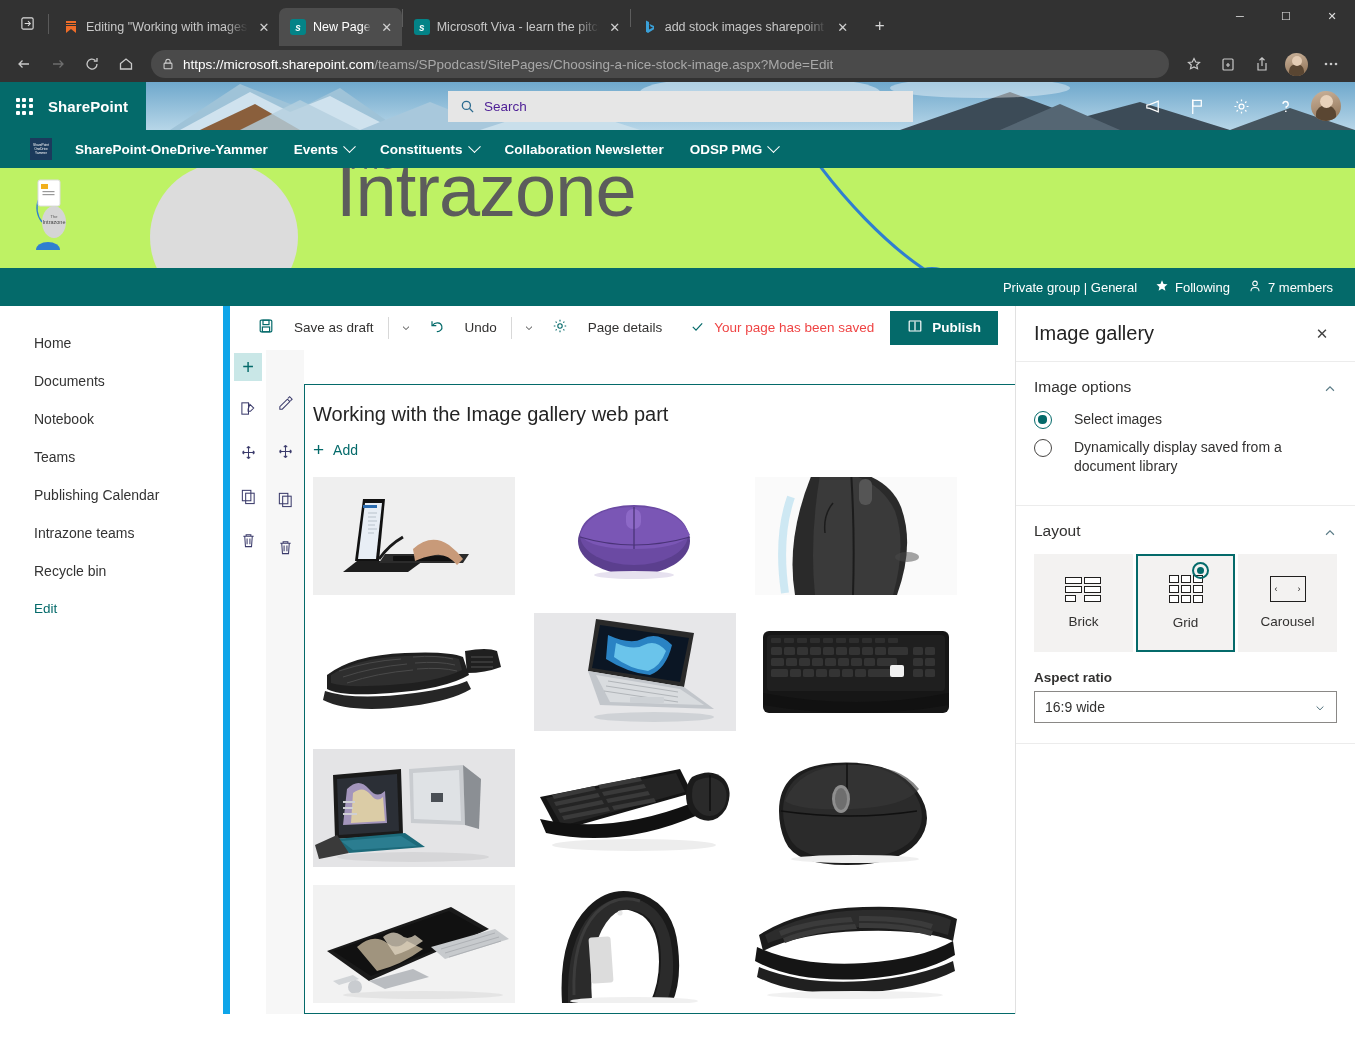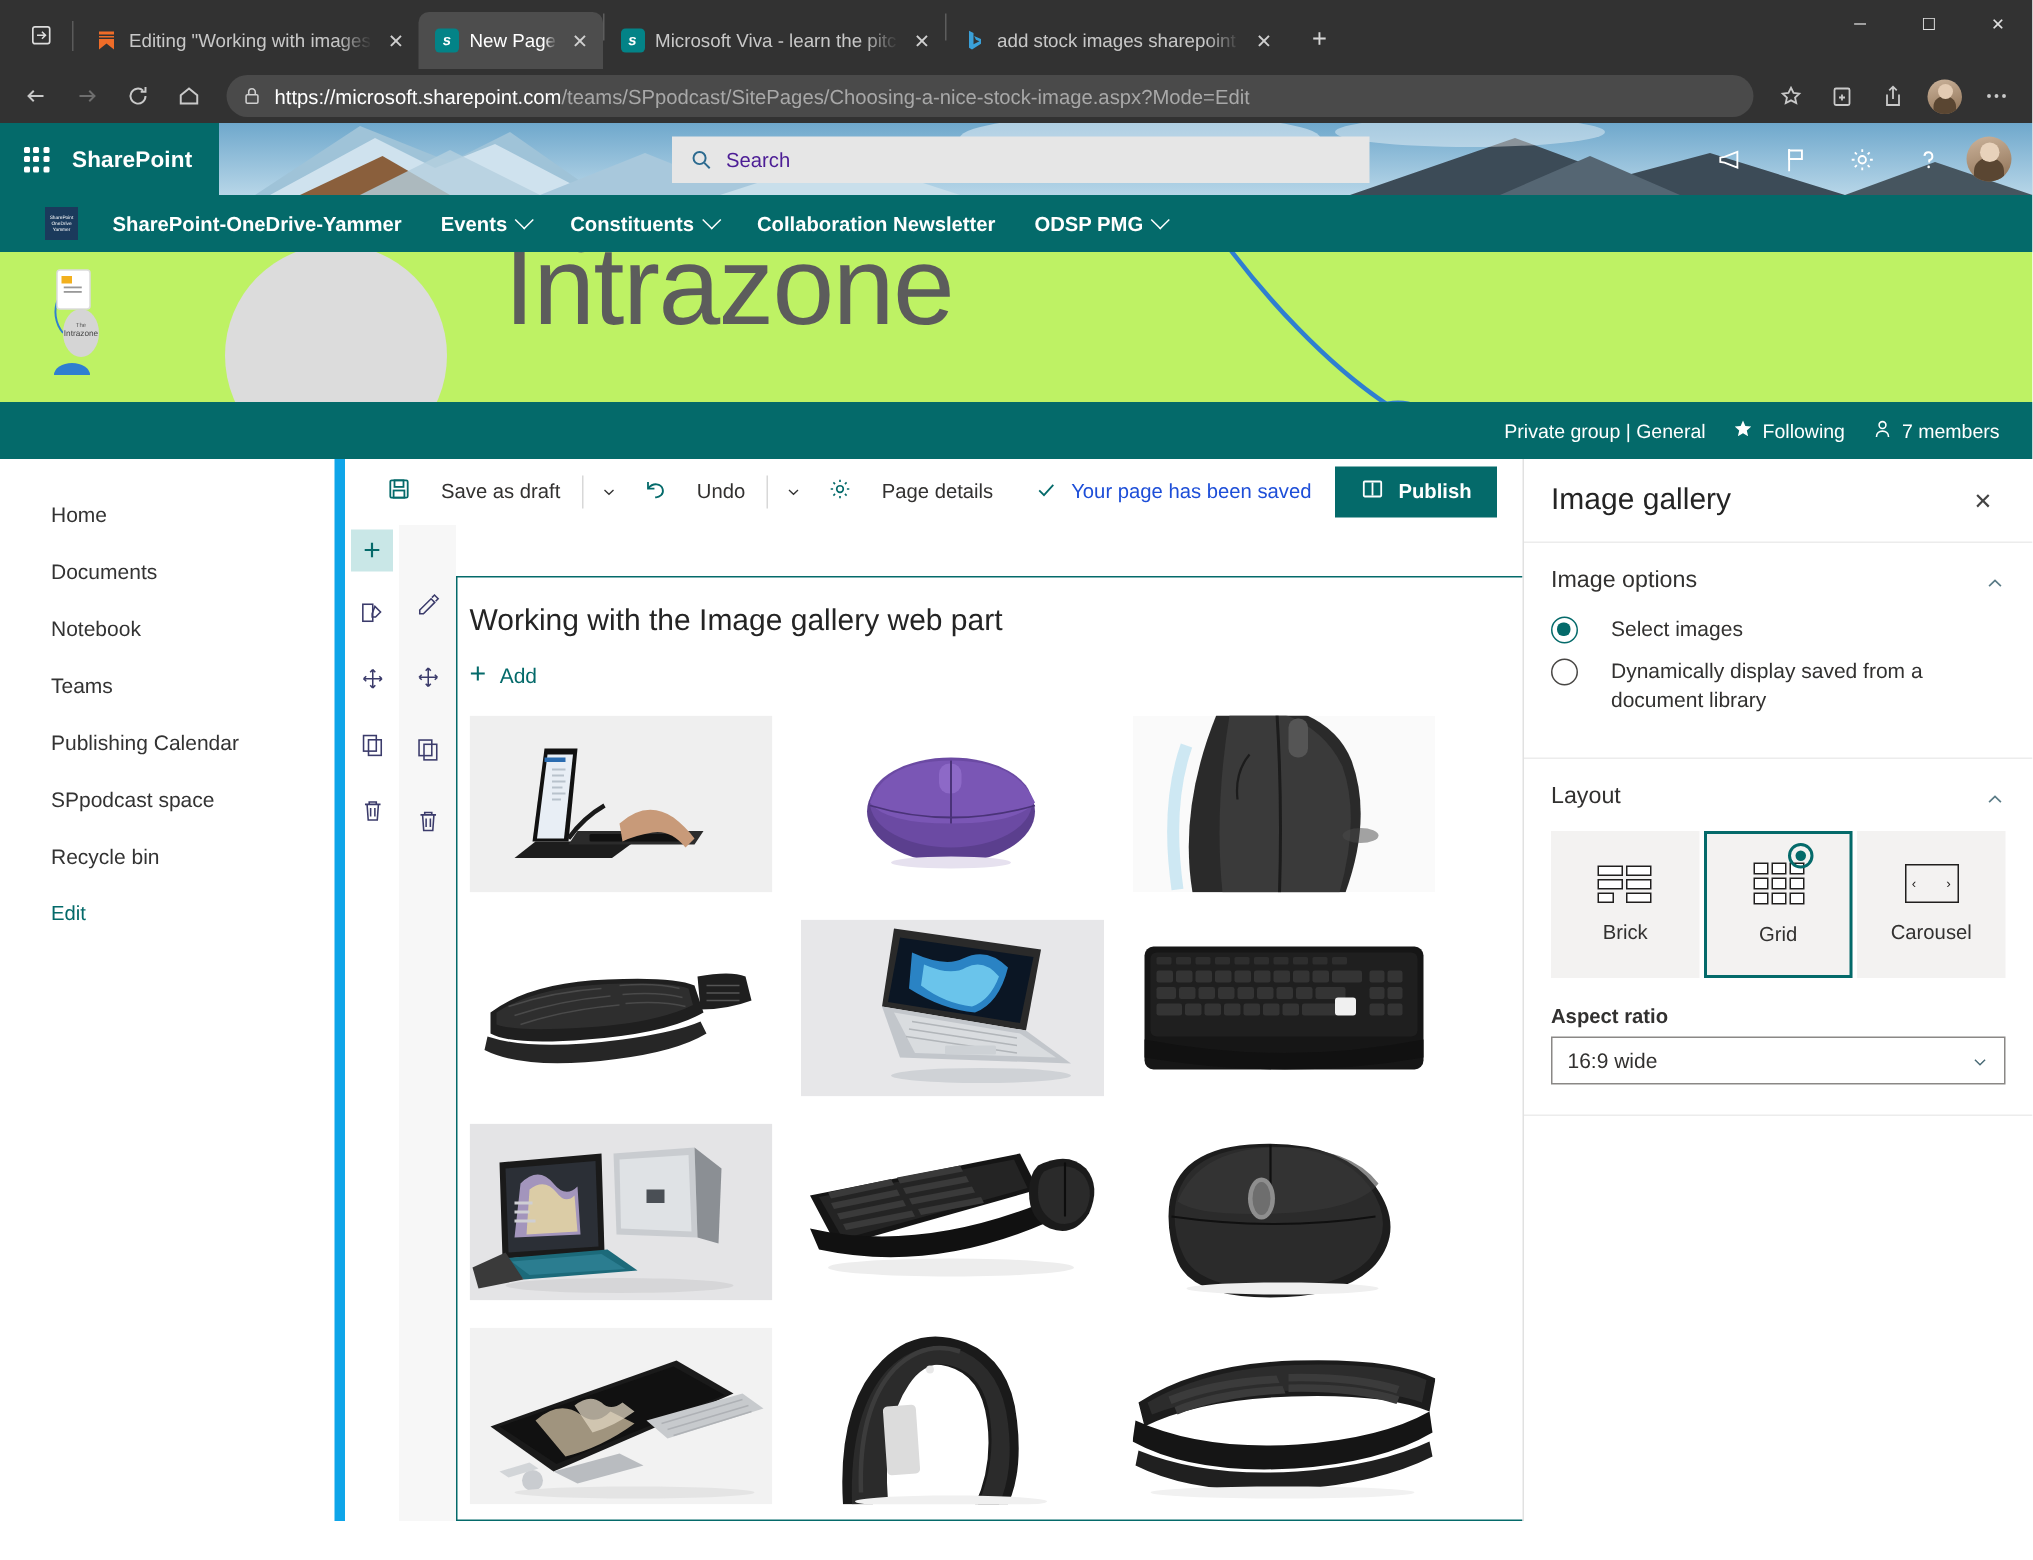--- a/index.html
+++ b/index.html
@@ -104,21 +104,21 @@
   .left-nav-item { padding:11px 0 11px 34px; font-size:14px; color:#333; }
   .left-nav-item.edit { color:#046a6a; font-size:13.5px; }
 
   
   .canvas-col { flex:1; display:flex; flex-direction:column; min-width:0; background:#fff; position:relative; }
   .cmdbar { height:44px; display:flex; align-items:center; gap:0; padding-left:18px; border-bottom:1px solid #fff; }
   .cmd-btn { display:flex; align-items:center; gap:20px; height:32px; padding:0 10px; font-size:13.5px; color:#323130; }
   .cmd-btn svg { width:16px; height:16px; }
   .cmd-caret { width:26px; height:32px; display:flex; align-items:center; justify-content:center; }
   .cmd-vdiv { width:1px; height:22px; background:#d8d8d8; margin:0 4px; }
-  .cmd-status { display:flex; align-items:center; gap:9px; font-size:13.5px; color:#1d4ed8; margin-left:18px; }
+  .cmd-status { display:flex; align-items:center; gap:9px; font-size:13.5px; color:#ef4444; margin-left:18px; }
   .cmd-publish {
     background:#046a6a; color:#fff; height:34px; display:flex; align-items:center;
     gap:9px; padding:0 17px; font-size:13.5px; font-weight:600; margin-left:16px;
   }
   .cmd-expand { width:40px; height:34px; display:flex; align-items:center; justify-content:center; color:#046a6a; margin-left:4px; }
 
   
   .canvas-wrap { flex:1; display:flex; position:relative; overflow:hidden; }
   .section-rail { width:36px; flex:0 0 36px; padding-top:3px; display:flex; flex-direction:column; align-items:center; }
   .rail-add { width:28px; height:28px; background:#c9e7e7; display:flex; align-items:center; justify-content:center; color:#046a6a; font-size:20px; font-weight:300; margin-bottom:12px; }
@@ -437,21 +437,21 @@
 </div>
 
 <div class="body-area">
 
   <div class="left-nav">
     <div class="left-nav-item">Home</div>
     <div class="left-nav-item">Documents</div>
     <div class="left-nav-item">Notebook</div>
     <div class="left-nav-item">Teams</div>
     <div class="left-nav-item">Publishing Calendar</div>
-    <div class="left-nav-item">SPpodcast space</div>
+    <div class="left-nav-item">Intrazone teams</div>
     <div class="left-nav-item">Recycle bin</div>
     <div class="left-nav-item edit">Edit</div>
   </div>
 
   <div class="canvas-col">
 
     <div class="cmdbar">
       <div class="cmd-btn">
         <span>
           <svg viewBox="0 0 16 16" fill="none" stroke="#046a6a" stroke-width="1.2">

